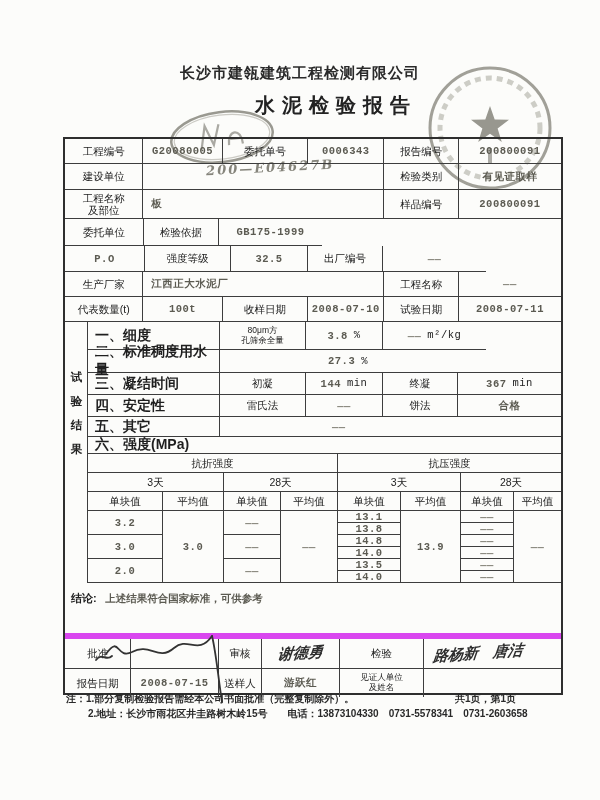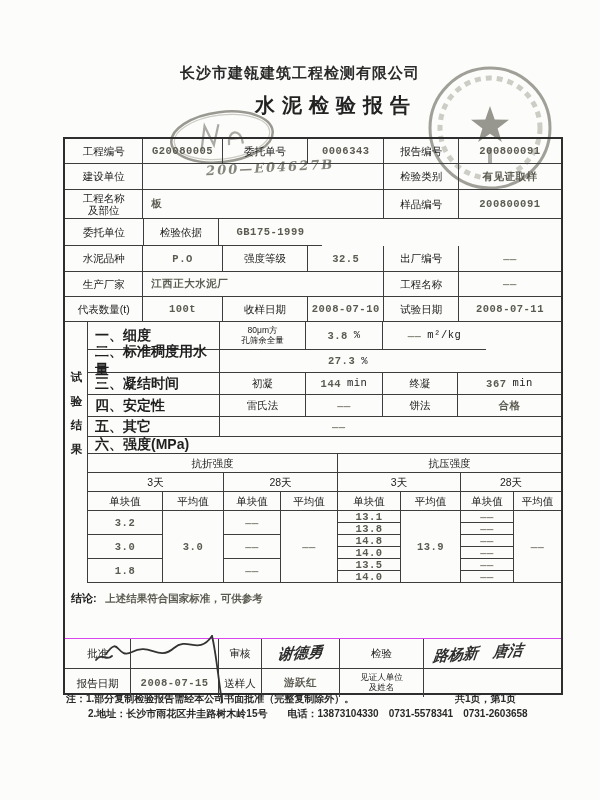--- a/index.html
+++ b/index.html
@@ -35,21 +35,21 @@
   .itemlab{justify-content:flex-start;padding-left:7px;font-weight:bold;font-size:14px;}
   .s1{width:75px}.s2{width:61px}.s3{width:57px}.s4{width:57px}
   .s5{width:63px}.s6{width:60px}.s7{width:53px}.s8{width:47px}
   .g-fold{width:250px}.g-press{width:223px}
   .a1{width:136px}.a2{width:114px}.a3{width:123px}.a4{width:100px}
   .stackcol{display:flex;flex-direction:column;box-sizing:border-box;border-right:1px solid #3d3d3d;}
   .stackcol .sc{box-sizing:border-box;border-bottom:1px solid #3d3d3d;display:flex;align-items:center;justify-content:center;}
   .stackcol .sc:last-child{border-bottom:1px solid #3d3d3d;}
   .unit{margin-left:6px;}
   
-  .conc{height:56px;border-bottom:1px solid #d946ef;box-sizing:border-box;
+  .conc{height:56px;border-bottom:6px solid #d946ef;box-sizing:border-box;
         display:block;padding:5px 0 0 6px;}
   .conc .clab{font-weight:bold;font-size:11px;}
   .conc .ctext{font-family:"Liberation Mono","DejaVu Sans Mono",monospace;font-weight:bold;
                font-size:10.5px;color:#5c5b52;margin-left:4px;}
   .g1{width:67px}.g2{width:88px}.g3{width:44px}.g4{width:78px}.g5{width:85px}.g6{width:138px}
   .sig{font-family:"DejaVu Serif","Liberation Serif",serif;font-style:italic;font-weight:bold;
        color:#2e2e2e;font-size:15px;transform:rotate(-4deg) skewX(-10deg);white-space:nowrap;}
   
   .round-stamp{position:absolute;left:420px;top:58px;}
   .cma-stamp{position:absolute;left:166px;top:104px;}
@@ -113,21 +113,20 @@
       <div class="cell val cw-f nr">200800091</div>
     </div>
 
     <div class="r" style="height:27px">
       <div class="cell lab cw-a">委托单位</div>
       <div class="cell lab cw-e">检验依据</div>
       <div class="cell val cw-f nr">GB175-1999</div>
     </div>
 
     <div class="r" style="height:26px">
-      <div class="cell lab cw-a">水泥品种</div>
       <div class="cell val cw-b">P.O</div>
       <div class="cell lab cw-c">强度等级</div>
       <div class="cell val cw-d">32.5</div>
       <div class="cell lab cw-e">出厂编号</div>
       <div class="cell val cw-f nr dash">——</div>
     </div>
 
     <div class="r" style="height:25px">
       <div class="cell lab cw-a">生产厂家</div>
       <div class="cell val cw-wide ltext">江西正大水泥厂</div>
@@ -223,21 +222,21 @@
           <div class="cell lab s5">单块值</div>
           <div class="cell lab s6">平均值</div>
           <div class="cell lab s7">单块值</div>
           <div class="cell lab s8 nr">平均值</div>
         </div>
 
         <div class="r" style="height:72px">
           <div class="stackcol s1">
             <div class="sc val" style="height:24px">3.2</div>
             <div class="sc val" style="height:24px">3.0</div>
-            <div class="sc val" style="height:24px">1.8</div>
+            <div class="sc val" style="height:24px">2.0</div>
           </div>
           <div class="stackcol s2">
             <div class="sc val" style="height:72px">3.0</div>
           </div>
           <div class="stackcol s3">
             <div class="sc val dash" style="height:24px">——</div>
             <div class="sc val dash" style="height:24px">——</div>
             <div class="sc val dash" style="height:24px">——</div>
           </div>
           <div class="stackcol s4">

